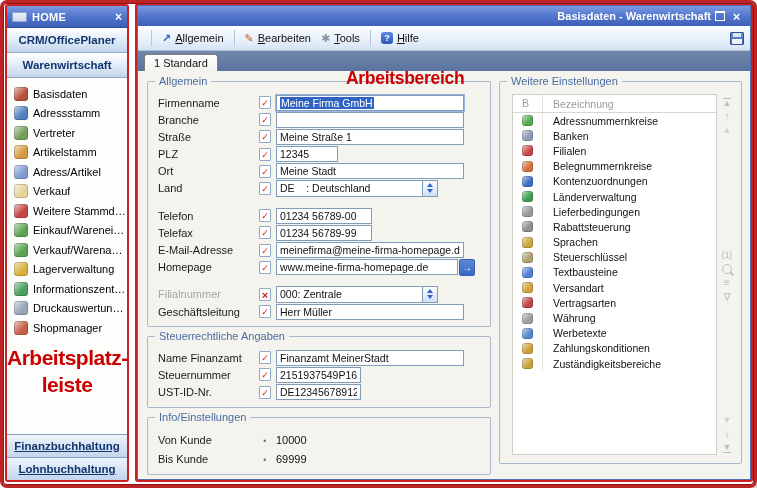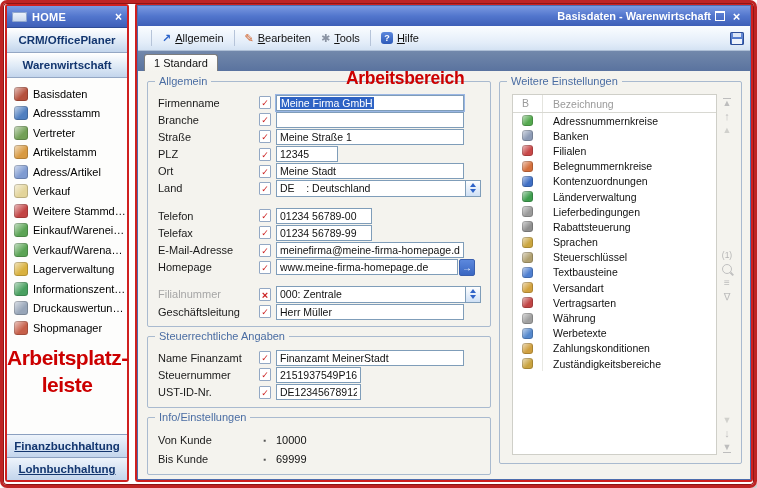--- a/index.html
+++ b/index.html
@@ -87,21 +87,21 @@
        color:#cc2222;font-size:9px;font-weight:bold;line-height:12px;text-align:center;margin-right:5px;box-sizing:border-box;}
   .note-icon::after{content:"✓";}
   .note-icon.x::after{content:"×";font-size:11px;}
   .tinput{height:16px;border:1px solid #7f9db9;background:#fff;color:#111;font-family:inherit;
        font-size:10.5px;padding:0 3px;box-sizing:border-box;overflow:hidden;white-space:nowrap;}
   input.tinput{outline:none;}
   .w178{width:188px;} .w161{width:182px;} .w122{width:96px;} .w85{width:85px;} .w62{width:62px;}
   .fake{display:flex;align-items:center;}
   .fake.focus{box-shadow:0 0 0 1px #9ab6e4;}
   .fake .sel{background:#2e63c4;color:#fff;padding:0 1px;white-space:pre;}
-  .tselect{display:flex;align-items:center;width:205px;height:17px;border:1px solid #7f9db9;background:#fff;box-sizing:border-box;}
+  .tselect{display:flex;align-items:center;width:162px;height:17px;border:1px solid #7f9db9;background:#fff;box-sizing:border-box;}
   .tselect .sv{flex:1;padding:0 3px;font-size:10.5px;white-space:pre;overflow:hidden;}
   .spin{width:14px;height:100%;border-left:1px solid #7f9db9;background:linear-gradient(#fefefe,#cfe0f5);
        display:flex;flex-direction:column;align-items:center;justify-content:center;gap:2px;}
   .spin i{display:block;width:0;height:0;border-left:3px solid transparent;border-right:3px solid transparent;}
   .spin .up{border-bottom:4px solid #2f63c8;}
   .spin .dn{border-top:4px solid #2f63c8;}
   .go-btn{width:16px;height:17px;margin-left:1px;border:1px solid #3a5fae;border-radius:2px;box-sizing:border-box;
        background:linear-gradient(#5c88dd,#3a67c2);color:#fff;font-size:10px;line-height:15px;text-align:center;}
   .go-btn::after{content:"→";}
   .bullet{width:12px;flex:0 0 12px;text-align:center;color:#555;font-size:8px;margin-right:5px;}

